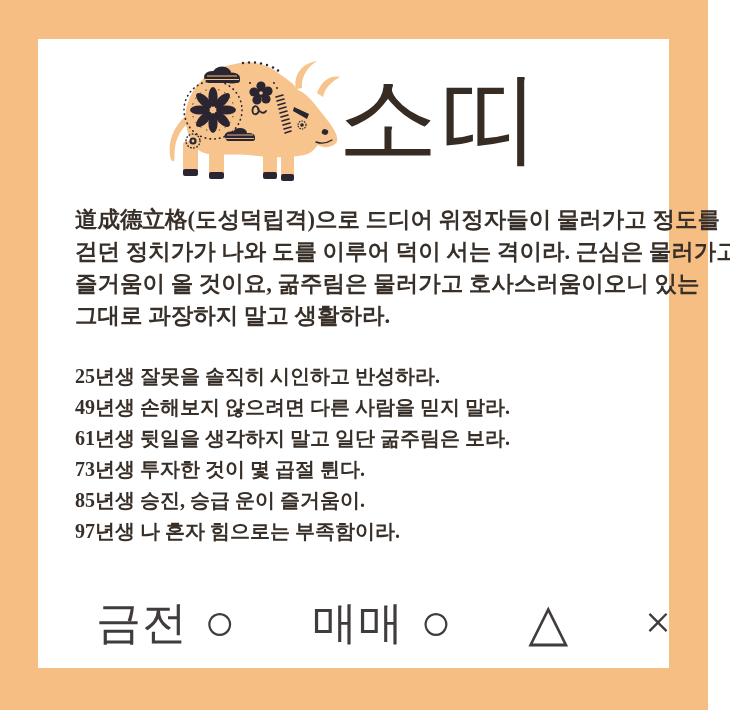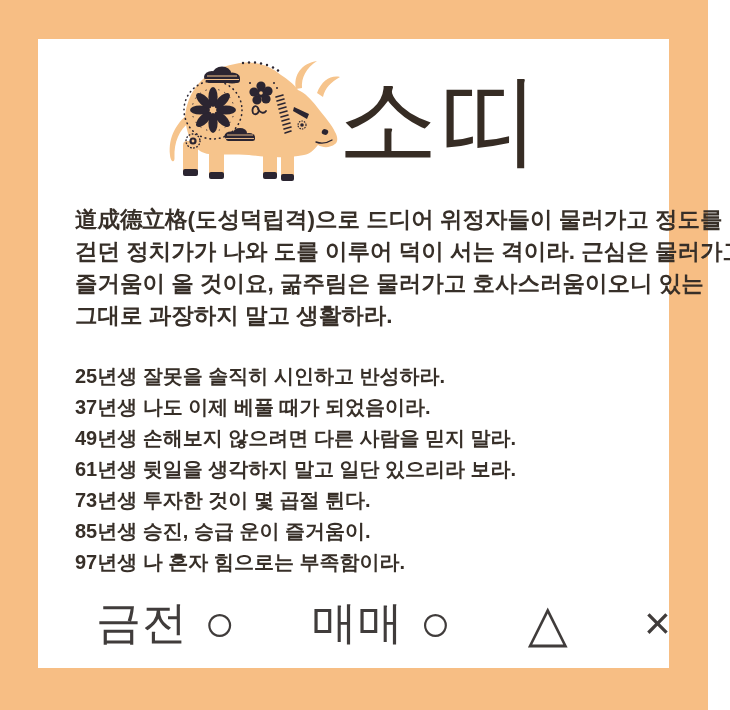--- a/index.html
+++ b/index.html
@@ -1,18 +1,18 @@
 <!DOCTYPE html>
 <html style="--frame-bg: #f7be84; --card-bg: #ffffff; --ox-body: #f6c48c; --ox-decor: #2b2531; --title-color: #362c24; --text-color: #372f28; --ratings-color: #403c3b;"><head>
 <meta charset="utf-8">
 <style>
   html,body{margin:0;padding:0;background:#ffffff;}
   #canvas{
     position:relative;width:730px;height:710px;overflow:hidden;
-    background:#ffffff;font-family:Liberation Sans, sans-serif;
+    background:#ffffff;font-family:Liberation Serif, serif;
   }
   .frame{position:absolute;left:0;top:0;width:708px;height:710px;
     background:var(--frame-bg,#f7be84);}
   .card{position:absolute;left:38px;top:39px;width:631px;height:629px;
     background:var(--card-bg,#ffffff);}
   .ox-wrap{position:absolute;left:127px;top:14px;width:177px;height:138px;}
   .title{
     position:absolute;left:300px;top:25px;
     font-size:100px;line-height:1.1;font-weight:400;letter-spacing:2px;
     color:var(--title-color,#362c24);white-space:nowrap;
@@ -177,23 +177,22 @@
 
     <div class="paragraph">
       <div>道成德立格(도성덕립격)으로 드디어 위정자들이 물러가고 정도를</div>
       <div>걷던 정치가가 나와 도를 이루어 덕이 서는 격이라. 근심은 물러가고</div>
       <div>즐거움이 올 것이요, 굶주림은 물러가고 호사스러움이오니 있는</div>
       <div>그대로 과장하지 말고 생활하라.</div>
     </div>
 
     <div class="years">
       <div>25년생 잘못을 솔직히 시인하고 반성하라.</div>
-      <div>37년생 나도 이제 베풀 때가 되었음이라.</div>
       <div>49년생 손해보지 않으려면 다른 사람을 믿지 말라.</div>
-      <div>61년생 뒷일을 생각하지 말고 일단 있으리라 보라.</div>
+      <div>61년생 뒷일을 생각하지 말고 일단 굶주림은 보라.</div>
       <div>73년생 투자한 것이 몇 곱절 튄다.</div>
       <div>85년생 승진, 승급 운이 즐거움이.</div>
       <div>97년생 나 혼자 힘으로는 부족함이라.</div>
     </div>
 
     <div class="ratings">
       <div class="rating-item">
         <span class="rating-label">금전</span>
         <span class="rating-symbol">○</span>
       </div>

